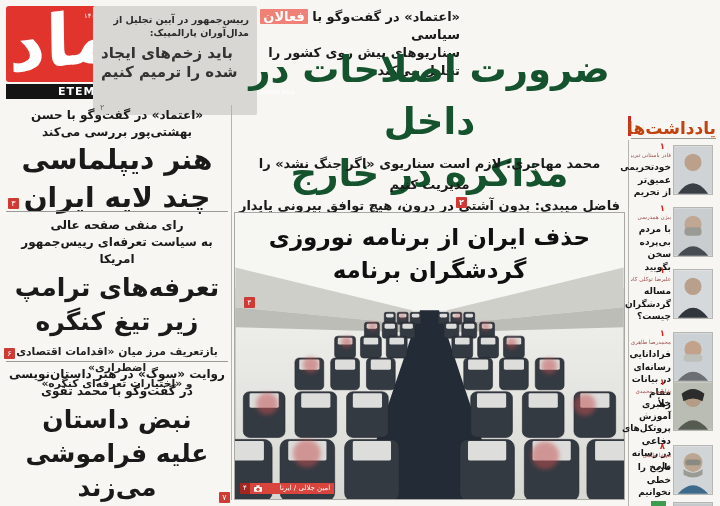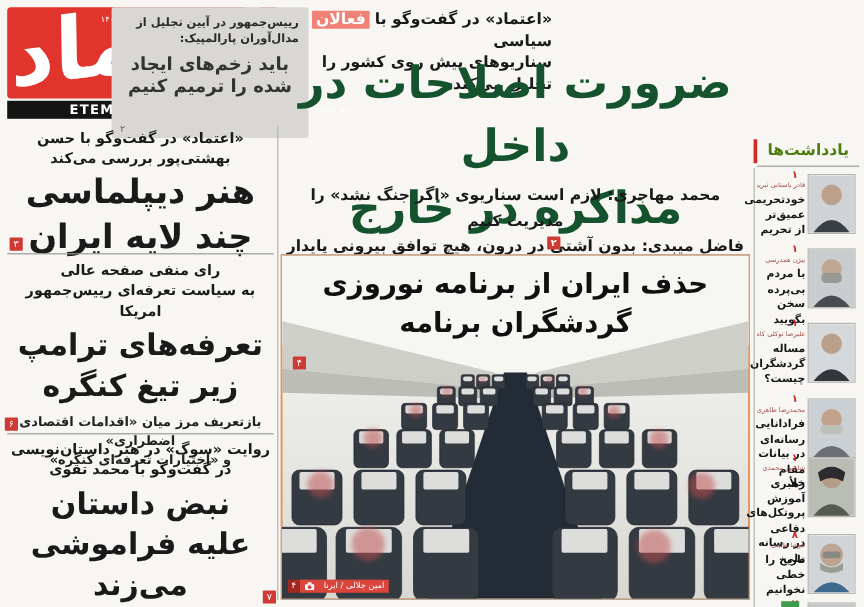--- a/index.html
+++ b/index.html
@@ -15,41 +15,41 @@
   .logo-box{left:auto;right:488px;top:6px;width:226px;height:76px;background:#e0342c;border-radius:3px;overflow:hidden;}
   .logo-cal{position:absolute;right:8px;top:-14px;font-size:72px;font-weight:900;color:#fff;transform:rotate(-7deg) skewX(-6deg);white-space:nowrap;}
   .logo-dates{position:absolute;left:78px;top:6px;text-align:right;font-size:6.8px;line-height:9.4px;color:#fff;}
   .logo-dates span{display:block;}
   .etemad-bar{right:488px;top:84px;width:226px;height:15px;background:#141414;color:#fff;display:flex;align-items:center;direction:ltr;padding:0 4px;box-sizing:border-box;}
   .etemad-en{font-weight:bold;font-size:11px;letter-spacing:1px;margin-right:5px;margin-left:48px;}
   .etemad-info{font-size:5.4px;white-space:nowrap;}
   
   .pres-box{left:93px;top:6px;width:164px;height:109px;background:#d8d7d3;border-radius:2px;padding:7px 8px;box-sizing:border-box;}
   .pres-kicker{font-size:9.5px;line-height:13px;font-weight:bold;color:#2b2b2b;text-align:right;}
-  .pres-title{font-size:15px;line-height:19px;font-weight:900;color:#333;text-align:center;margin-top:5px;}
+  .pres-title{font-size:15px;line-height:19px;font-weight:900;color:#333;text-align:left;margin-top:5px;}
   .pres-page{position:absolute;left:7px;bottom:3px;font-size:8px;color:#666;}
   
   .lead-kicker{right:260px;top:8px;width:226px;font-size:13px;line-height:18px;font-weight:bold;text-align:right;}
   .hlword{background:#ef8177;color:#fff;padding:0 3px;border-radius:1px;}
   .lead-h{right:95px;top:44px;width:391px;font-size:37px;line-height:52px;color:#14532d;}
   .lead-subs{right:95px;top:153px;width:391px;font-size:13px;line-height:21px;font-weight:bold;}
   
   .photo{right:95px;top:212px;width:391px;height:288px;border:1px solid #a9a9a4;box-sizing:border-box;background:#f97316;overflow:hidden;}
   .photo-h{position:absolute;top:8px;left:0;width:100%;text-align:center;font-size:23px;line-height:33px;font-weight:900;color:#101010;}
   .photo-marker{position:absolute;right:auto;left:9px;top:84px;}
   .caption{position:absolute;left:5px;bottom:5px;display:flex;direction:ltr;align-items:stretch;height:11px;}
   .cap-num{background:#a02820;color:#fff;font-size:7px;line-height:11px;padding:0 3px;}
-  .cap-txt{background:#d9453c;color:#fff;font-size:7px;line-height:11px;padding:0 4px;display:flex;align-items:center;gap:8px;}
+  .cap-txt{background:#d9453c;color:#fff;font-size:7px;line-height:11px;padding:0 4px;display:flex;align-items:center;gap:18px;}
   
   .lcol{left:6px;width:222px;}
   .lc-kicker{font-size:12px;line-height:17px;font-weight:bold;}
   .lc-h1{font-size:28px;line-height:38px;}
   .lc-h2{font-size:25px;line-height:34px;}
   .lc-sub{font-size:10.8px;line-height:16px;font-weight:bold;color:#222;}
-  .sb-head{position:absolute;top:118px;left:631px;width:85px;font-size:13px;font-weight:900;color:#4d7c0f;text-align:center;}
+  .sb-head{position:absolute;top:118px;left:631px;width:85px;font-size:17px;font-weight:900;color:#c2410c;text-align:center;}
   .sb-bar{position:absolute;left:628px;top:116px;width:3px;height:20px;background:#d02a27;}
   .sb-item{position:absolute;left:631px;width:86px;height:60px;}
   .sb-num{position:absolute;right:52px;top:0;color:#d02a27;font-size:8.5px;font-weight:bold;}
   .sb-author{position:absolute;right:46px;top:11px;width:40px;font-size:5.6px;color:#a05050;text-align:right;white-space:nowrap;overflow:hidden;}
   .sb-title{position:absolute;right:46px;top:20px;width:42px;font-size:9px;line-height:12.5px;font-weight:900;text-align:right;color:#161616;}
   .sb-photo{position:absolute;left:42px;top:4px;width:40px;height:50px;border:1px solid #b6b6b2;box-sizing:border-box;overflow:hidden;}
   .thumb-green{position:absolute;left:20px;top:2px;width:15px;height:15px;background:#3f9b4f;}
 </style>
 </head>
 <body>

